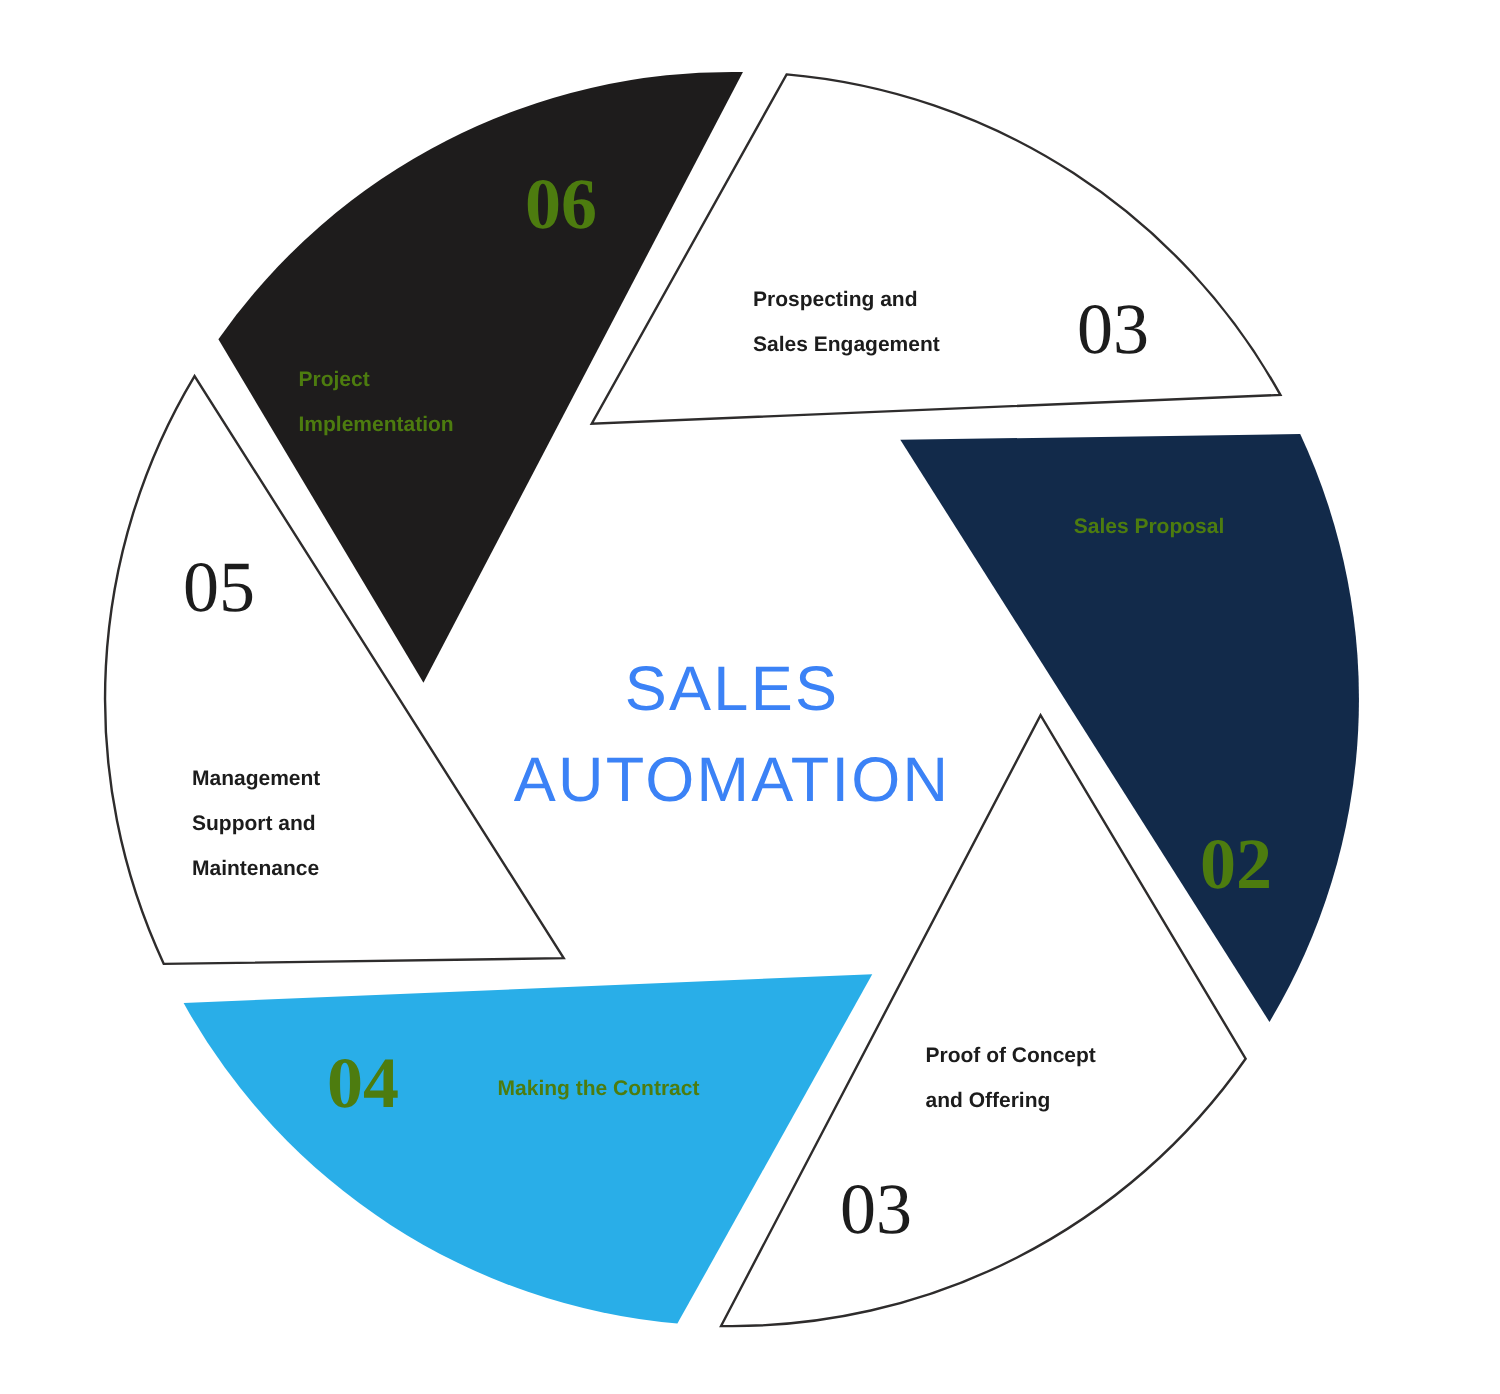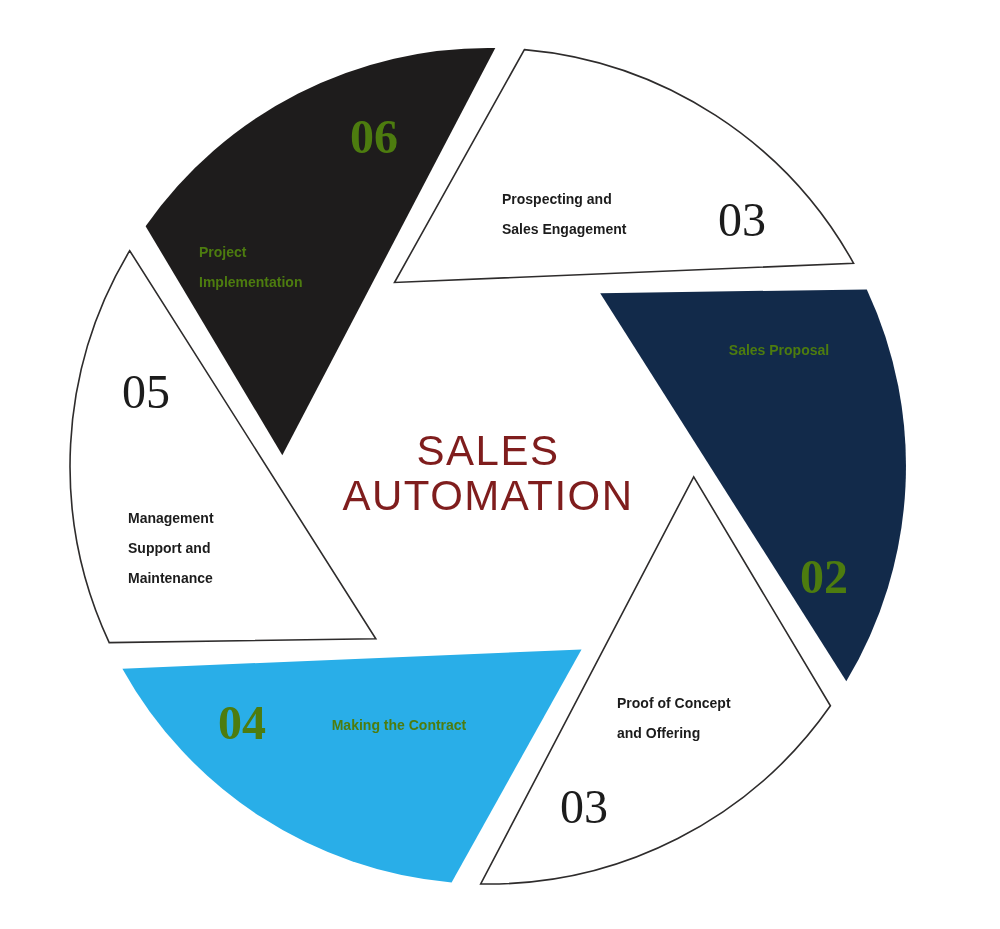--- a/index.html
+++ b/index.html
@@ -55,22 +55,22 @@
   .title {
     position: absolute;
     left: 488px;
     top: 428px;
     transform: translateX(-50%);
     text-align: center;
     font-family: "Liberation Sans", sans-serif;
     font-size: 42px;
     font-weight: 400;
     letter-spacing: 1.5px;
-    line-height: 45px;
-    color: #7f1d1d;
+    line-height: 61px;
+    color: #3b82f6;
     white-space: pre-line;
   }
 </style>
 </head>
 <body>
 
 <div class="stage">
 
   <svg width="1000" height="929" viewBox="0 0 1000 929">
     <path class="blade outlined" d="M 524.4 49.6 A 418 418 0 0 1 853.6 263.3 L 394.5 282.5 Z" fill="#ffffff"></path>
@@ -83,21 +83,21 @@
 
   <div class="num dark" style="left:742px; top:220px;">03</div>
   <div class="num light" style="left:824px; top:541px;margin-top:36px;">02</div>
   <div class="num dark" style="left:584px; top:807px;">03</div>
   <div class="num light" style="left:242px; top:723px;">04</div>
   <div class="num dark" style="left:146px; top:392px;">05</div>
   <div class="num light" style="left:374px; top:137px;">06</div>
 
   <div class="label dark" style="left:502px; top:184px;">Prospecting and
 Sales Engagement</div>
-  <div class="label light centered" style="left:766px; top:350px;margin-left:13px;">Sales Proposal</div>
+  <div class="label light centered" style="left:766px; top:350px;">Sales Proposal</div>
   <div class="label dark" style="left:617px; top:688px;">Proof of Concept
 and Offering</div>
   <div class="label dark" style="left:128px; top:503px;">Management
 Support and
 Maintenance</div>
   <div class="label light centered" style="left:399px; top:725px;">Making the Contract</div>
   <div class="label light" style="left:199px; top:213px;margin-top:24px;">Project
 Implementation</div>
 
   <div class="title">SALES

